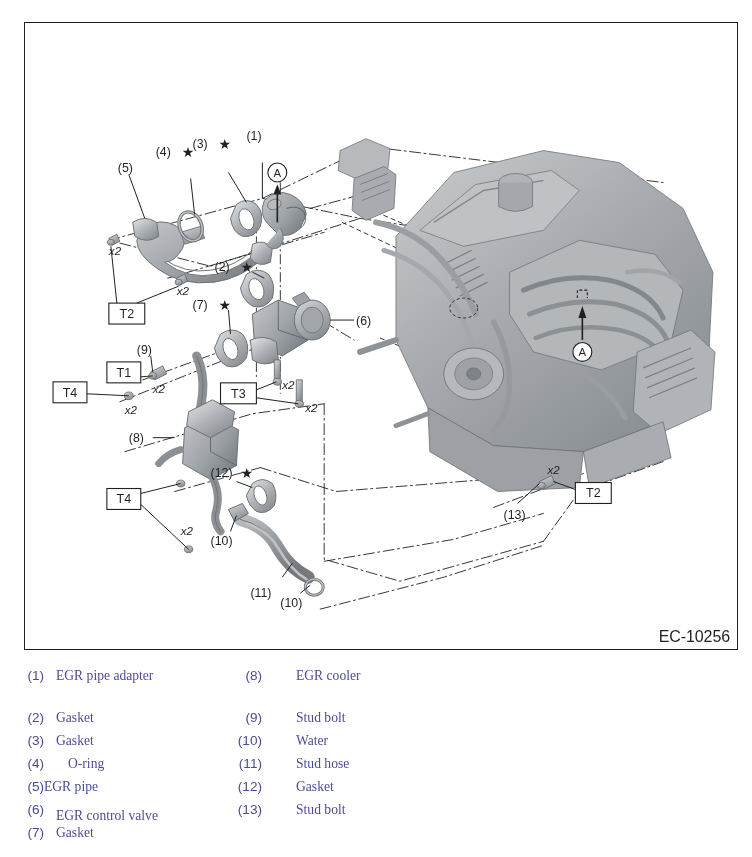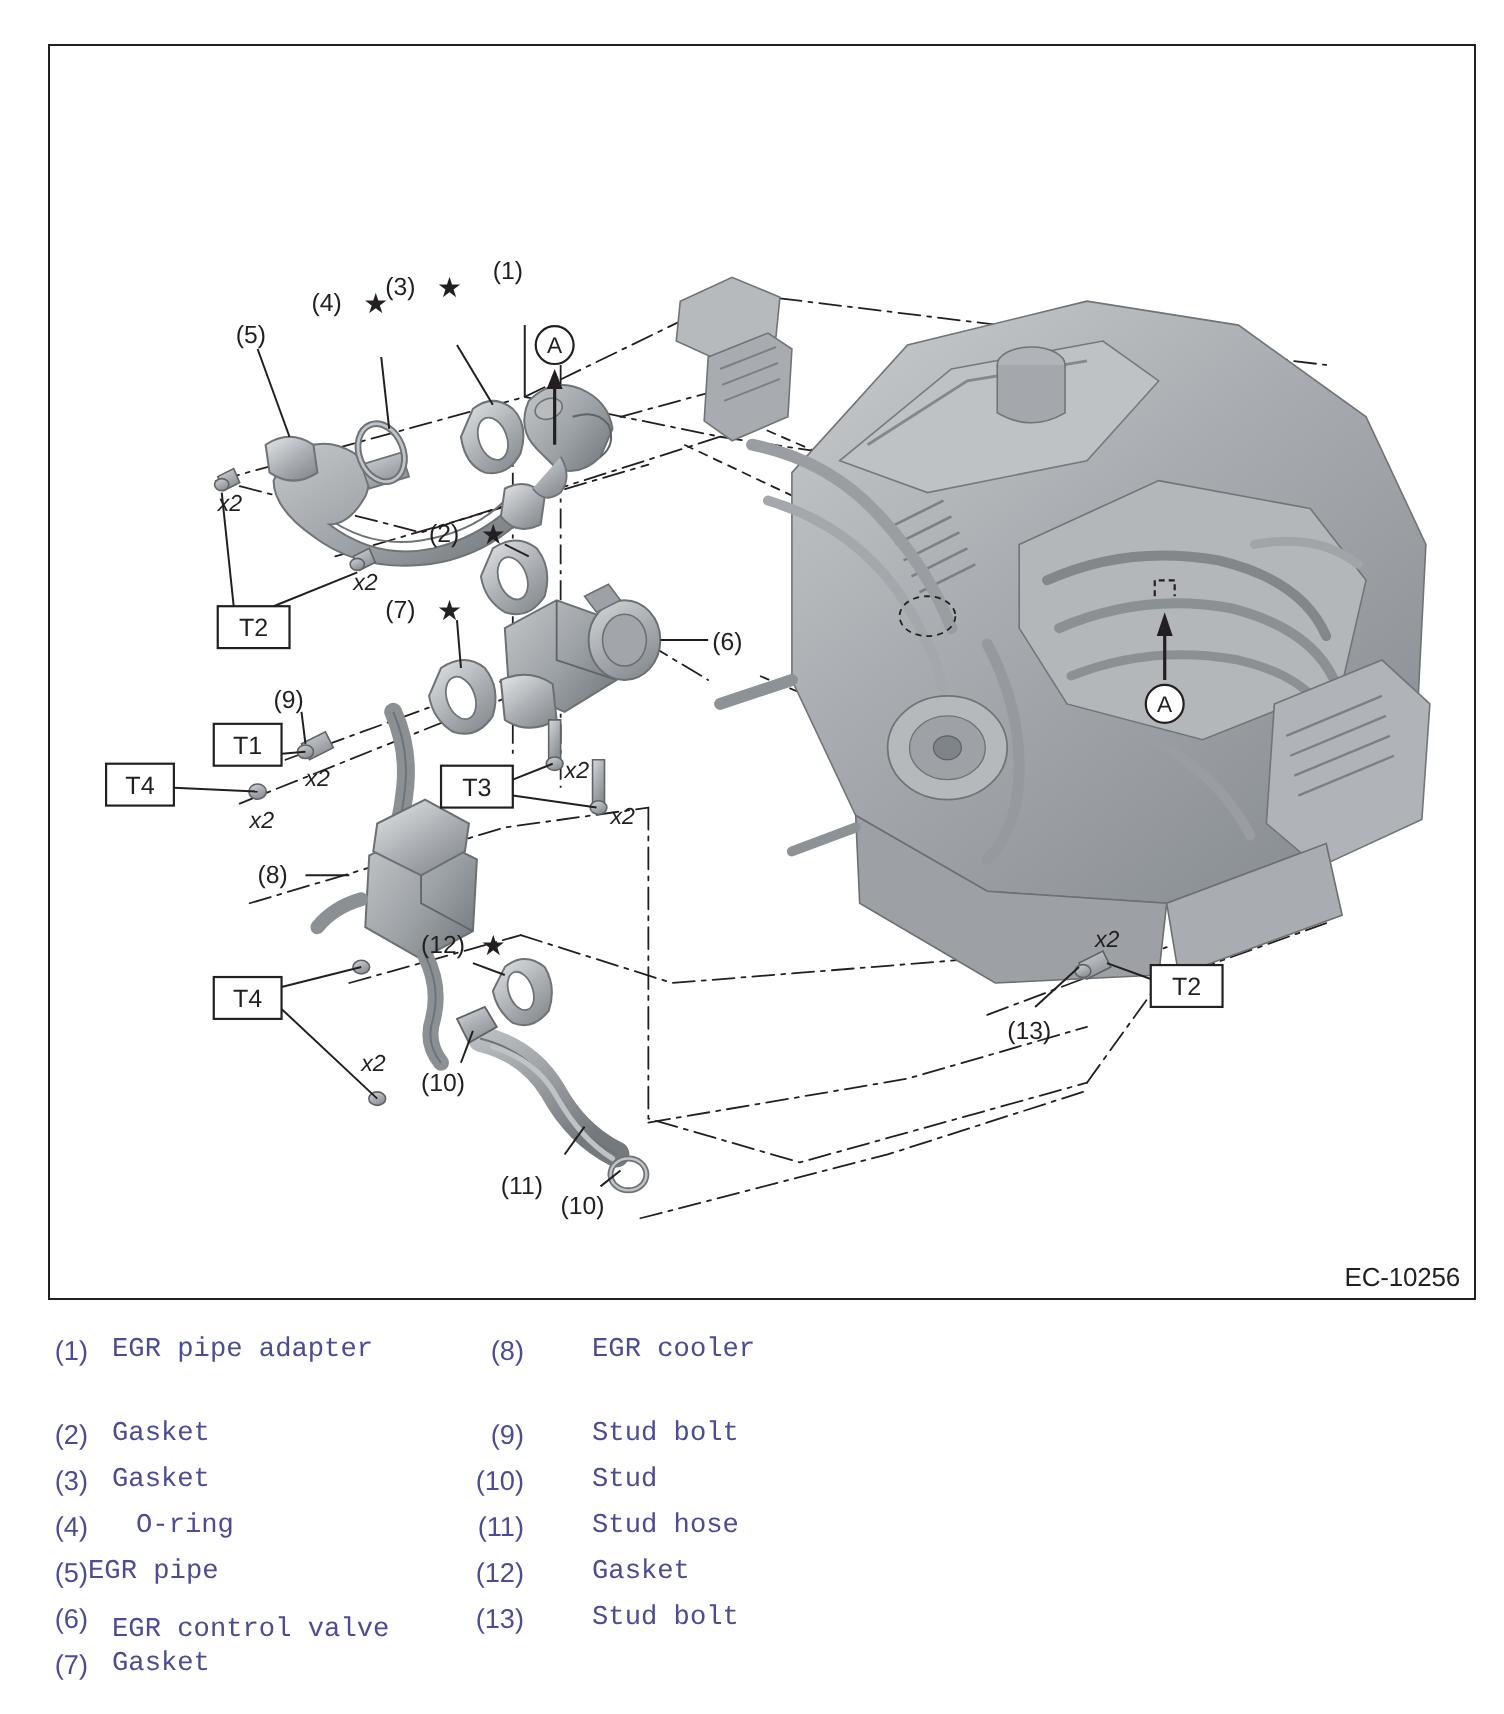--- a/index.html
+++ b/index.html
@@ -31,21 +31,21 @@
     position: absolute;
     left: 0; top: 0;
     width: 100%;
     height: 100%;
     display: block;
   }
   #figure-id {
     position: absolute;
     right: 7px;
     bottom: 3px;
-    font-size: 13px;
+    font-size: 16px;
     color: #231f20;
     letter-spacing: -0.1px;
     font-family: "Liberation Sans", sans-serif;
   }
 
   
   #legend {
     position: absolute;
     left: 0;
     top: 652px;
@@ -57,21 +57,21 @@
     width: 38px;
     text-align: right;
     color: #4c4c96;
     font-size: 13.6px;
     font-family: "Liberation Sans", sans-serif;
   }
   .legend-label {
     position: absolute;
     color: #4c4c96;
     font-size: 13.6px;
-    font-family: Liberation Mono, monospace;
+    font-family: Liberation Serif, serif;
     white-space: nowrap;
   }
 
   
   .callout-txt {
     font-family: "Liberation Sans", sans-serif;
     font-size: 12.4px;
     fill: #231f20;
   }
   .qty-txt {
@@ -476,21 +476,21 @@
   <div class="legend-num" style="left:6px;  top:173px;">(7)</div>
   <div class="legend-label" style="left:56px; top:173px;">Gasket</div>
 
   <div class="legend-num" style="left:224px; top:16px;">(8)</div>
   <div class="legend-label" style="left:296px; top:16px;">EGR cooler</div>
 
   <div class="legend-num" style="left:224px; top:58px;">(9)</div>
   <div class="legend-label" style="left:296px; top:58px;">Stud bolt</div>
 
   <div class="legend-num" style="left:224px; top:81px;">(10)</div>
-  <div class="legend-label" style="left:296px; top:81px;">Stud</div>
+  <div class="legend-label" style="left:296px; top:81px;">Water</div>
 
   <div class="legend-num" style="left:224px; top:104px;">(11)</div>
   <div class="legend-label" style="left:296px; top:104px;">Stud hose</div>
 
   <div class="legend-num" style="left:224px; top:127px;">(12)</div>
   <div class="legend-label" style="left:296px; top:127px;">Gasket</div>
 
   <div class="legend-num" style="left:224px; top:150px;">(13)</div>
   <div class="legend-label" style="left:296px; top:150px;">Stud bolt</div>
 

